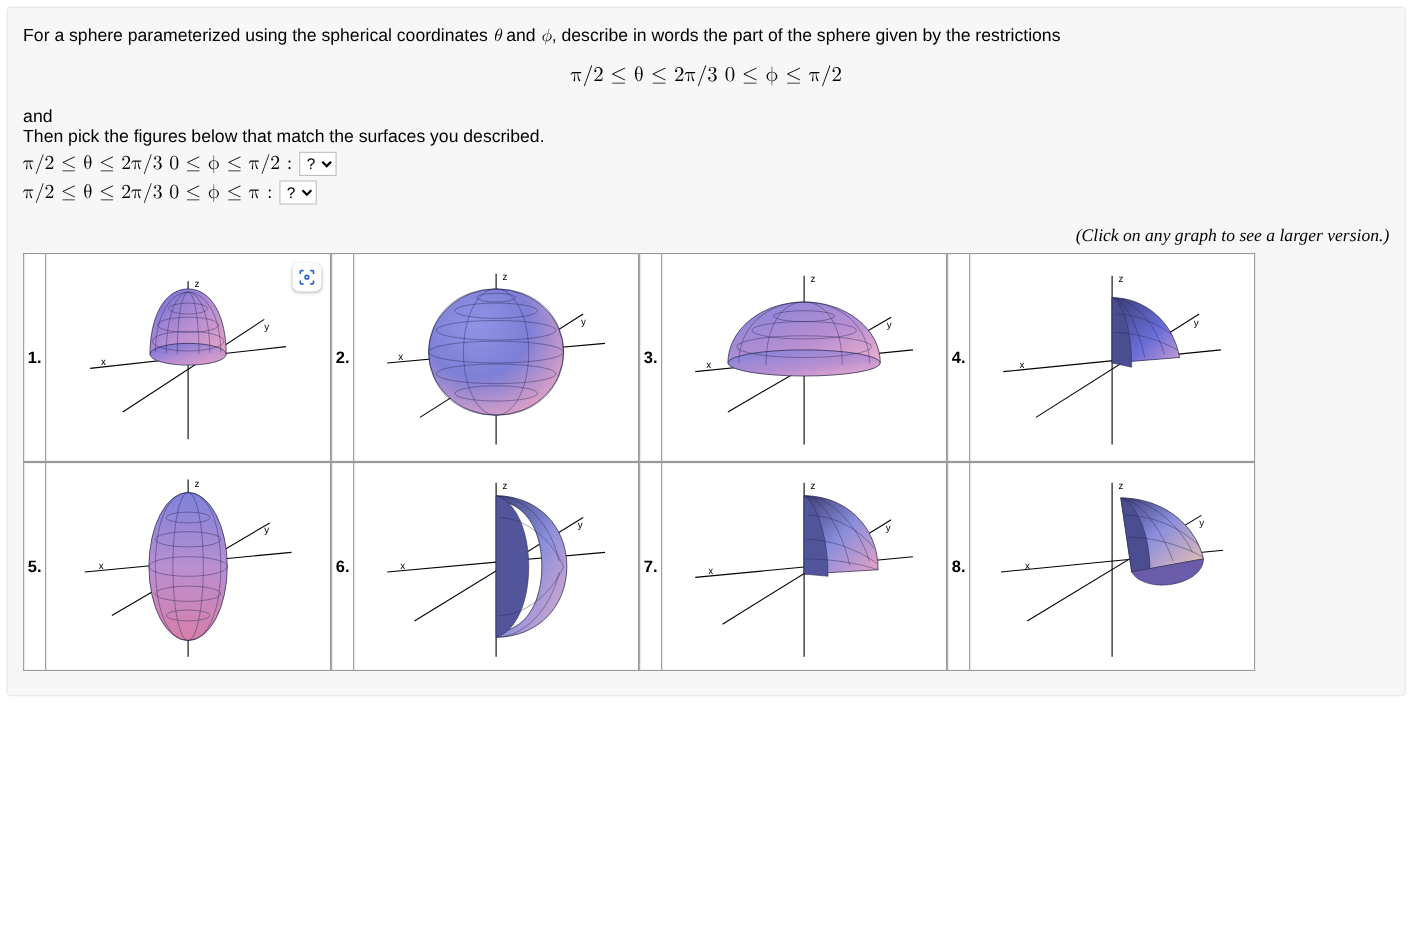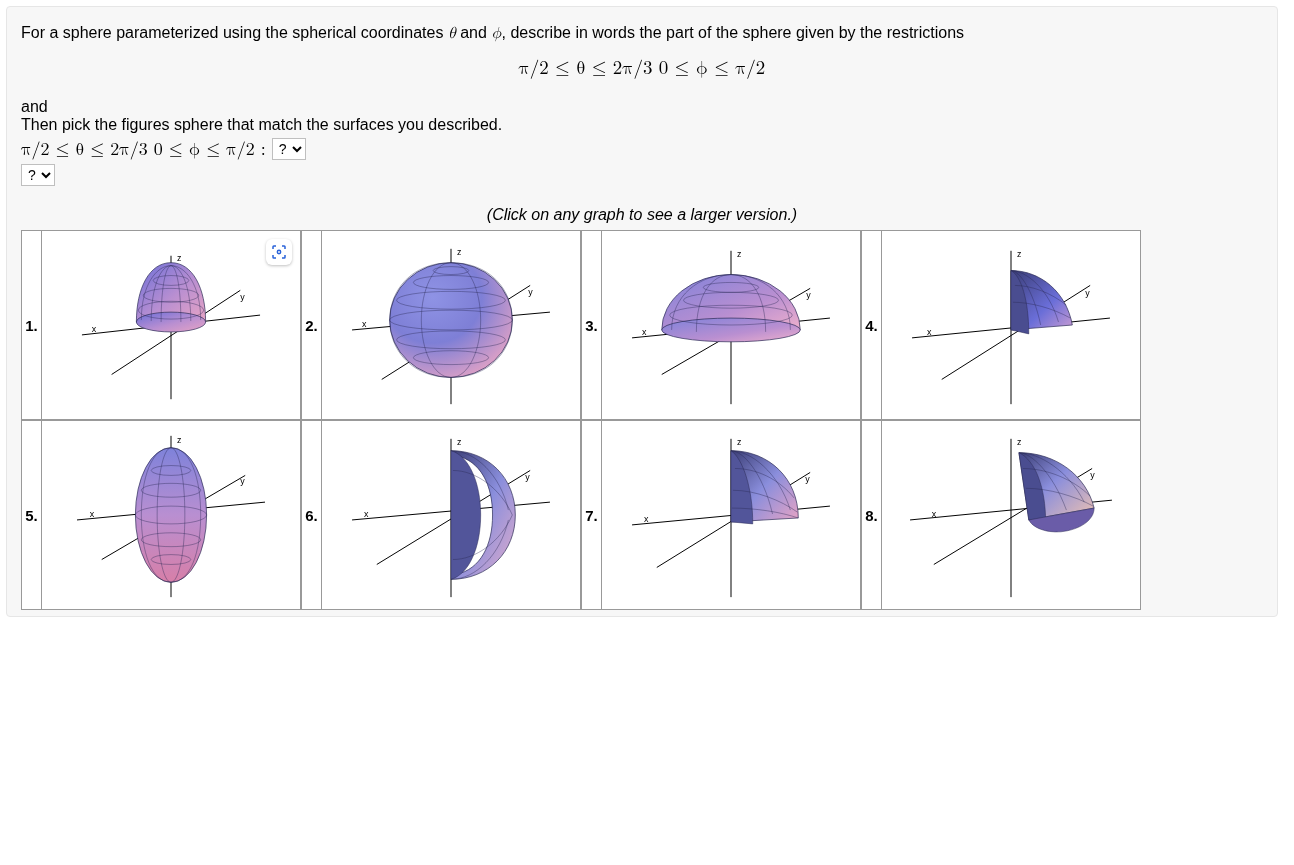--- a/index.html
+++ b/index.html
@@ -5,21 +5,21 @@
   html, body {
     margin: 0;
     padding: 0;
     background: #ffffff;
     font-family: Arial, Helvetica, sans-serif;
     font-size: 16px;
     color: #000;
   }
   .panel {
     margin: 6px;
-    padding: 14px 14px 6px 14px;
+    padding: 14px 14px 22px 14px;
     background: #f7f7f7;
     border: 1px solid #e6e6e6;
     border-radius: 4px;
     width: 1272px;
     box-sizing: border-box;
   }
   .prompt {
     line-height: 1.5;
   }
   .mathblock {
@@ -41,23 +41,24 @@
     font-size: 18px;
   }
   .selector-line select {
     font-family: Arial, sans-serif;
     font-size: 14px;
     background: #fff;
     border: 1px solid #bfbfbf;
     padding: 1px 2px;
   }
   .caption {
-    text-align: center;
+    text-align: right;
     font-style: italic;
     margin: 20px 0 6px 0;
+    font-family: Liberation Serif, serif;
   }
   .grid {
     display: grid;
     grid-template-columns: 20px 260px 20px 260px 20px 260px 20px 260px;
     grid-auto-rows: 190px;
     border-collapse: collapse;
     margin: 0 auto;
   }
   .grid .num {
     border: 1px solid #999;
@@ -104,30 +105,31 @@
 
   <div class="prompt">
     <span>For a sphere parameterized using the spherical coordinates </span><span class="inline-math">θ</span><span> and </span><span class="inline-math">ϕ</span><span>, describe in words the part of the sphere given by the restrictions</span>
   </div>
 
   <div class="mathblock">π/2 ≤ θ ≤ 2π/3    0 ≤ ϕ ≤ π/2</div>
 
   <div>and</div>
 
 
-  <div>Then pick the figures sphere that match the surfaces you described.</div>
+  <div>Then pick the figures below that match the surfaces you described.</div>
 
   <div class="selector-line">
     <span>π/2 ≤ θ ≤ 2π/3    0 ≤ ϕ ≤ π/2 :</span>
     <select>
       <option>?</option>
     </select>
   </div>
 
   <div class="selector-line">
+    <span>π/2 ≤ θ ≤ 2π/3    0 ≤ ϕ ≤ π :</span>
     <select>
       <option>?</option>
     </select>
   </div>
 
   <div class="caption">(Click on any graph to see a larger version.)</div>
 
   <div class="grid">
 
     <div class="num">1.</div>

